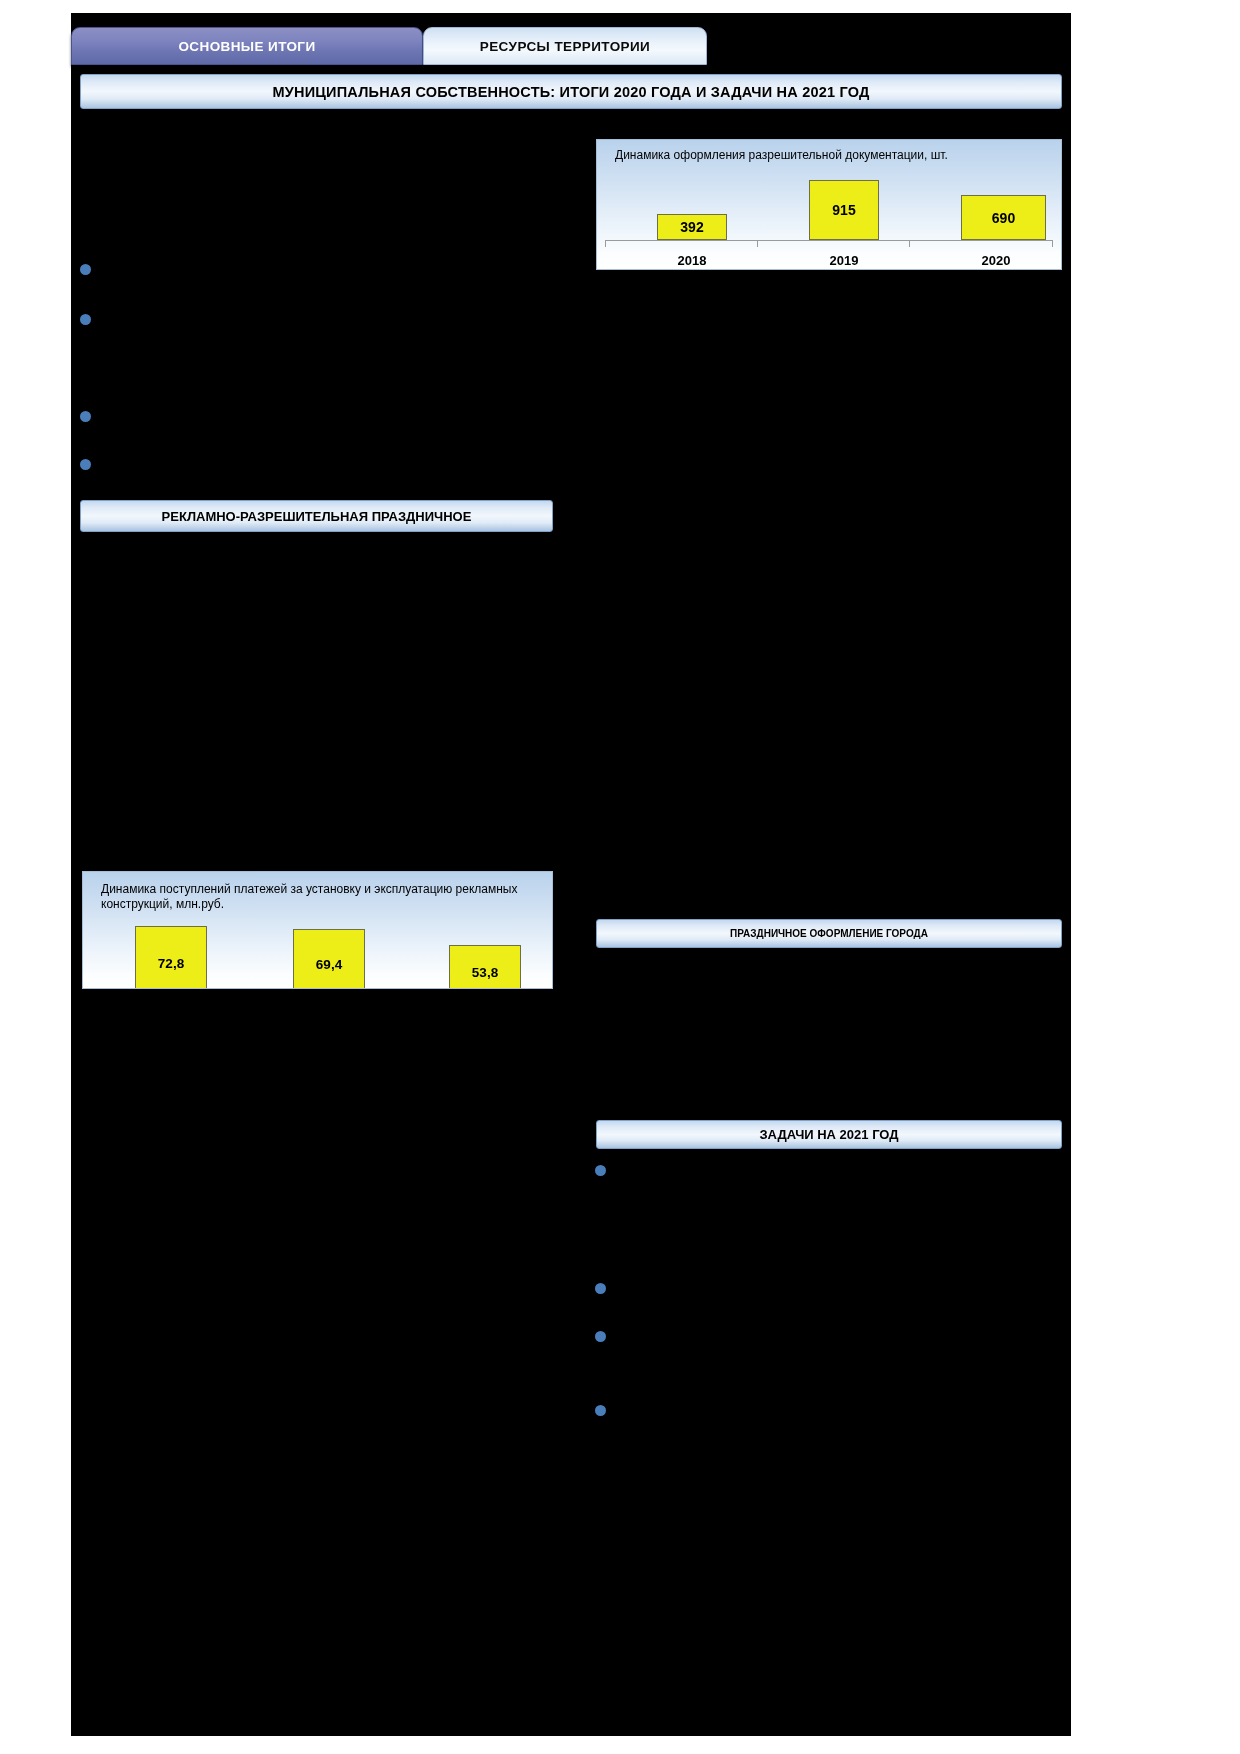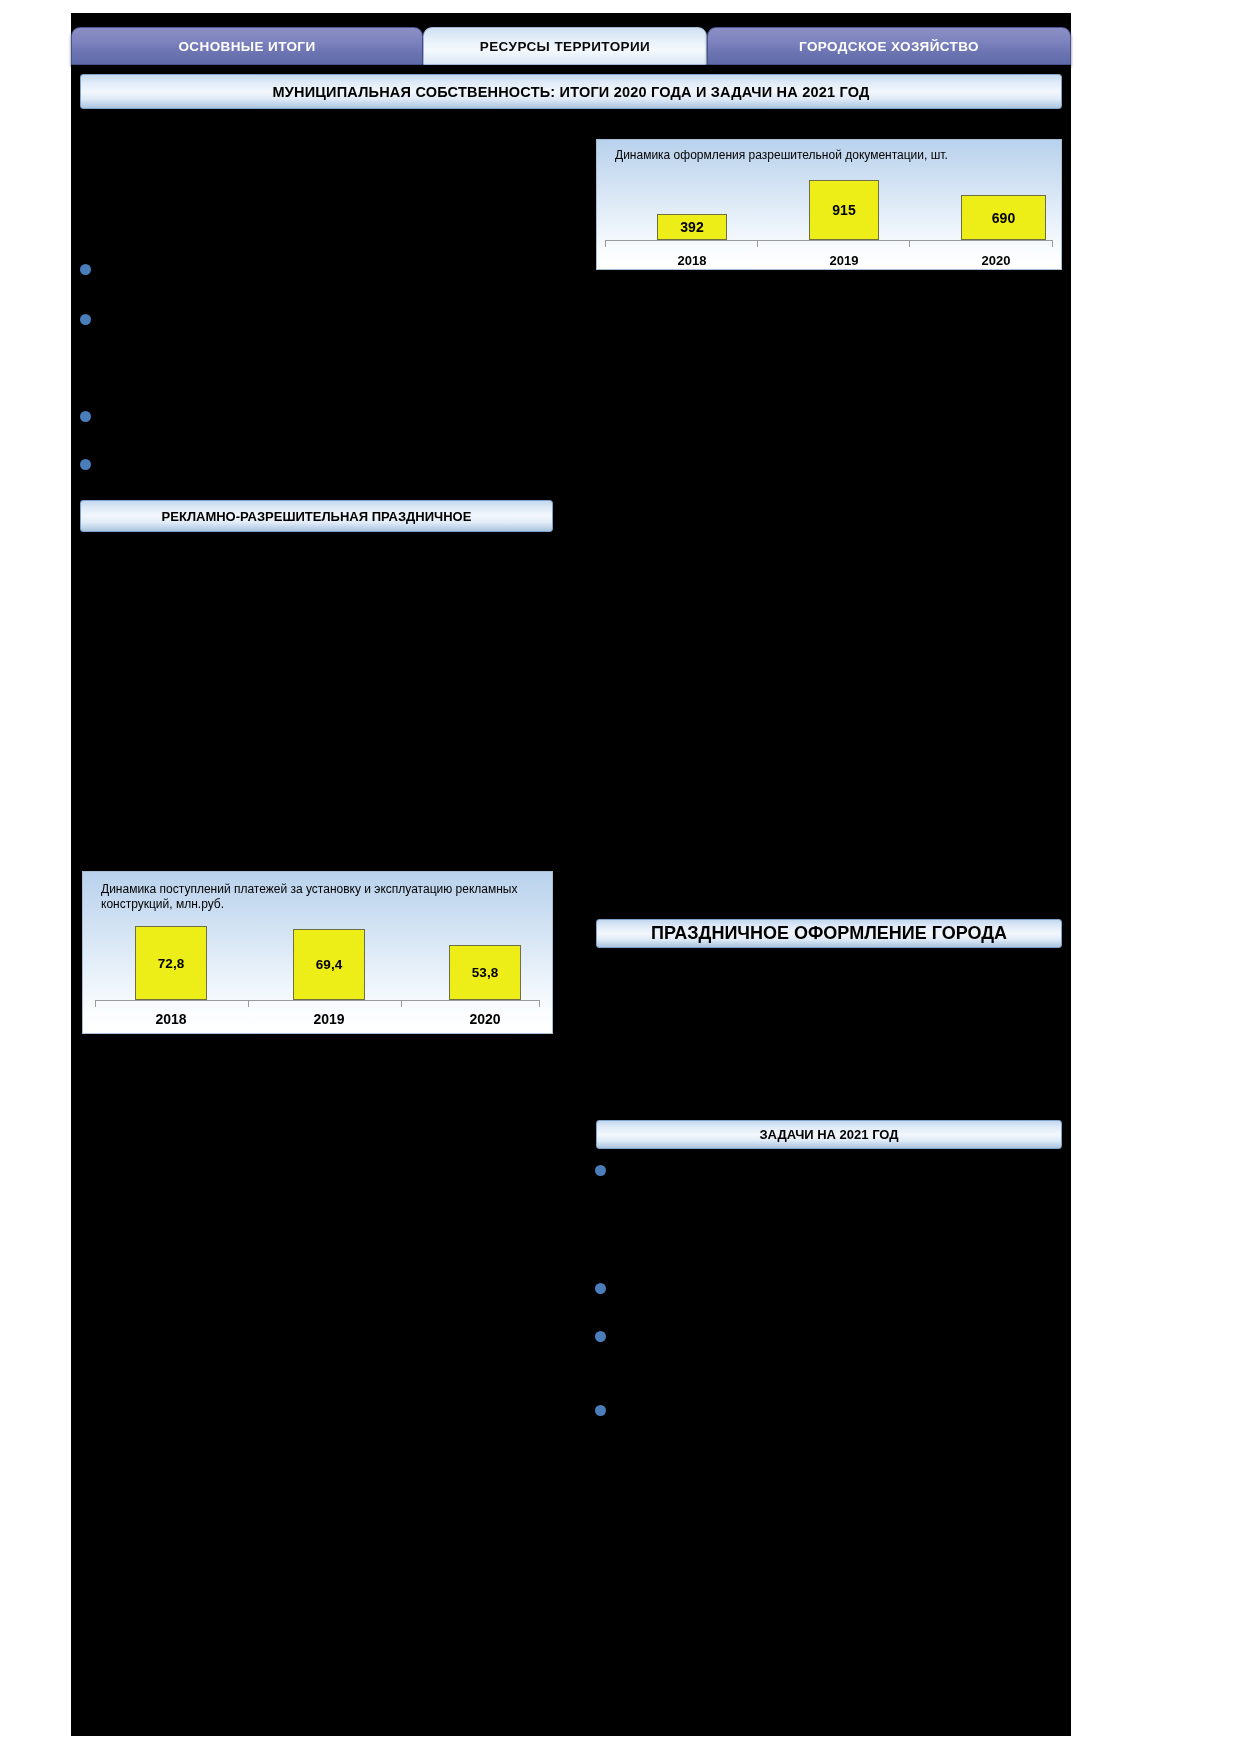--- a/index.html
+++ b/index.html
@@ -86,21 +86,21 @@
     letter-spacing: .2px;
   }
   #banner-ad {
     left: 80px; top: 500px;
     width: 473px; height: 32px;
     font-size: 13px;
   }
   #banner-holiday {
     left: 596px; top: 919px;
     width: 466px; height: 29px;
-    font-size: 18px;
+    font-size: 10px;
   }
   #banner-tasks {
     left: 596px; top: 1120px;
     width: 466px; height: 29px;
     font-size: 13px;
   }
 
   
   .bullet {
     position: absolute;
@@ -111,21 +111,21 @@
 
   
   .chart {
     position: absolute;
     box-sizing: border-box;
     background: linear-gradient(180deg,#b9d2ec 0%,#cfe0f2 30%,#e8f1fa 62%,#fbfdfe 88%,#ffffff 100%);
     border: 1px solid #a8bed6;
     overflow: hidden;
   }
   #chart-docs    { left: 596px; top: 139px; width: 466px; height: 131px; }
-  #chart-adverts { left:  82px; top: 871px; width: 471px; height: 163px; }
+  #chart-adverts { left:  82px; top: 871px; width: 471px; height: 118px; }
 
   .chart-title {
     position: absolute;
     left: 0; right: 0; top: 8px;
     text-align: left;
     font-size: 12px;
     font-weight: normal;
     color: #000000;
     line-height: 15px;
     padding: 0 18px;
@@ -176,23 +176,20 @@
 
 <div id="page">
   <div id="slide"></div>
 
   <div class="tabs">
     <div id="tab0" class="tab inactive">
       <span>ОСНОВНЫЕ ИТОГИ</span>
     </div>
     <div id="tab1" class="tab active">
       <span>РЕСУРСЫ ТЕРРИТОРИИ</span>
-    </div>
-    <div id="tab2" class="tab inactive">
-      <span>ГОРОДСКОЕ ХОЗЯЙСТВО</span>
     </div>
   </div>
 
   <div id="title-banner" class="banner">
     <span>МУНИЦИПАЛЬНАЯ СОБСТВЕННОСТЬ: ИТОГИ 2020 ГОДА И ЗАДАЧИ НА 2021 ГОД</span>
   </div>
 
   <div id="chart-docs" class="chart">
     <div class="chart-title">Динамика оформления разрешительной документации, шт.</div>
     <div class="plot">

